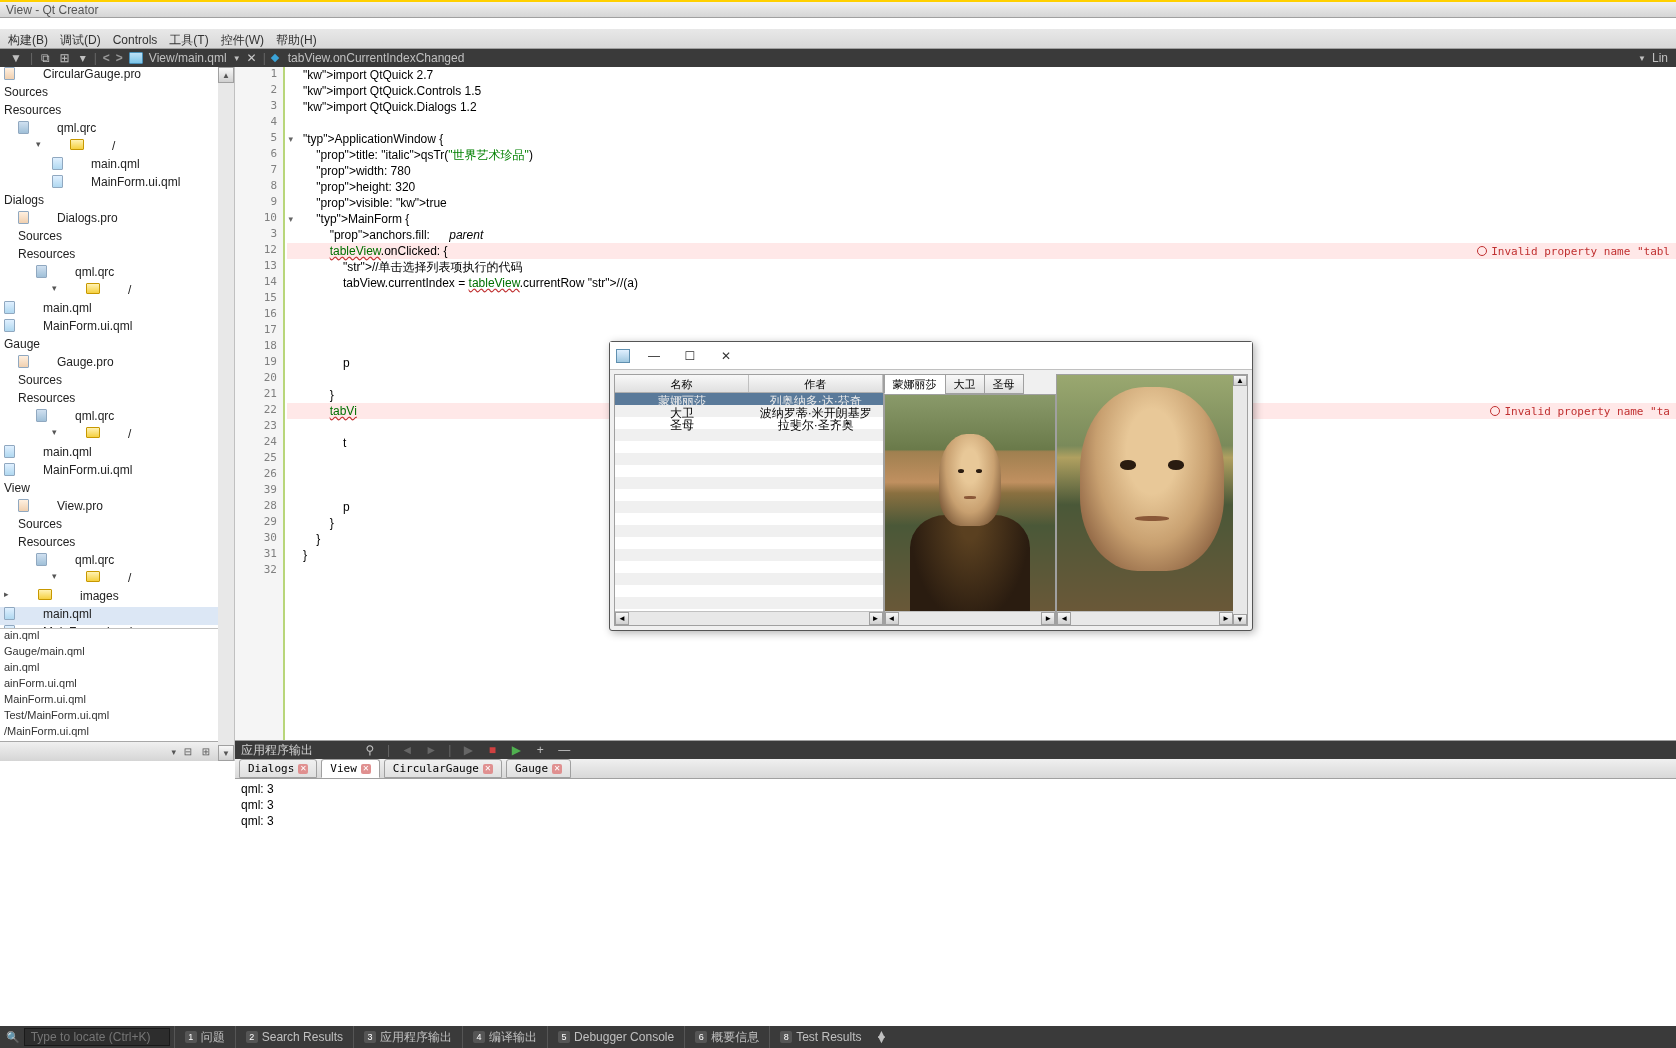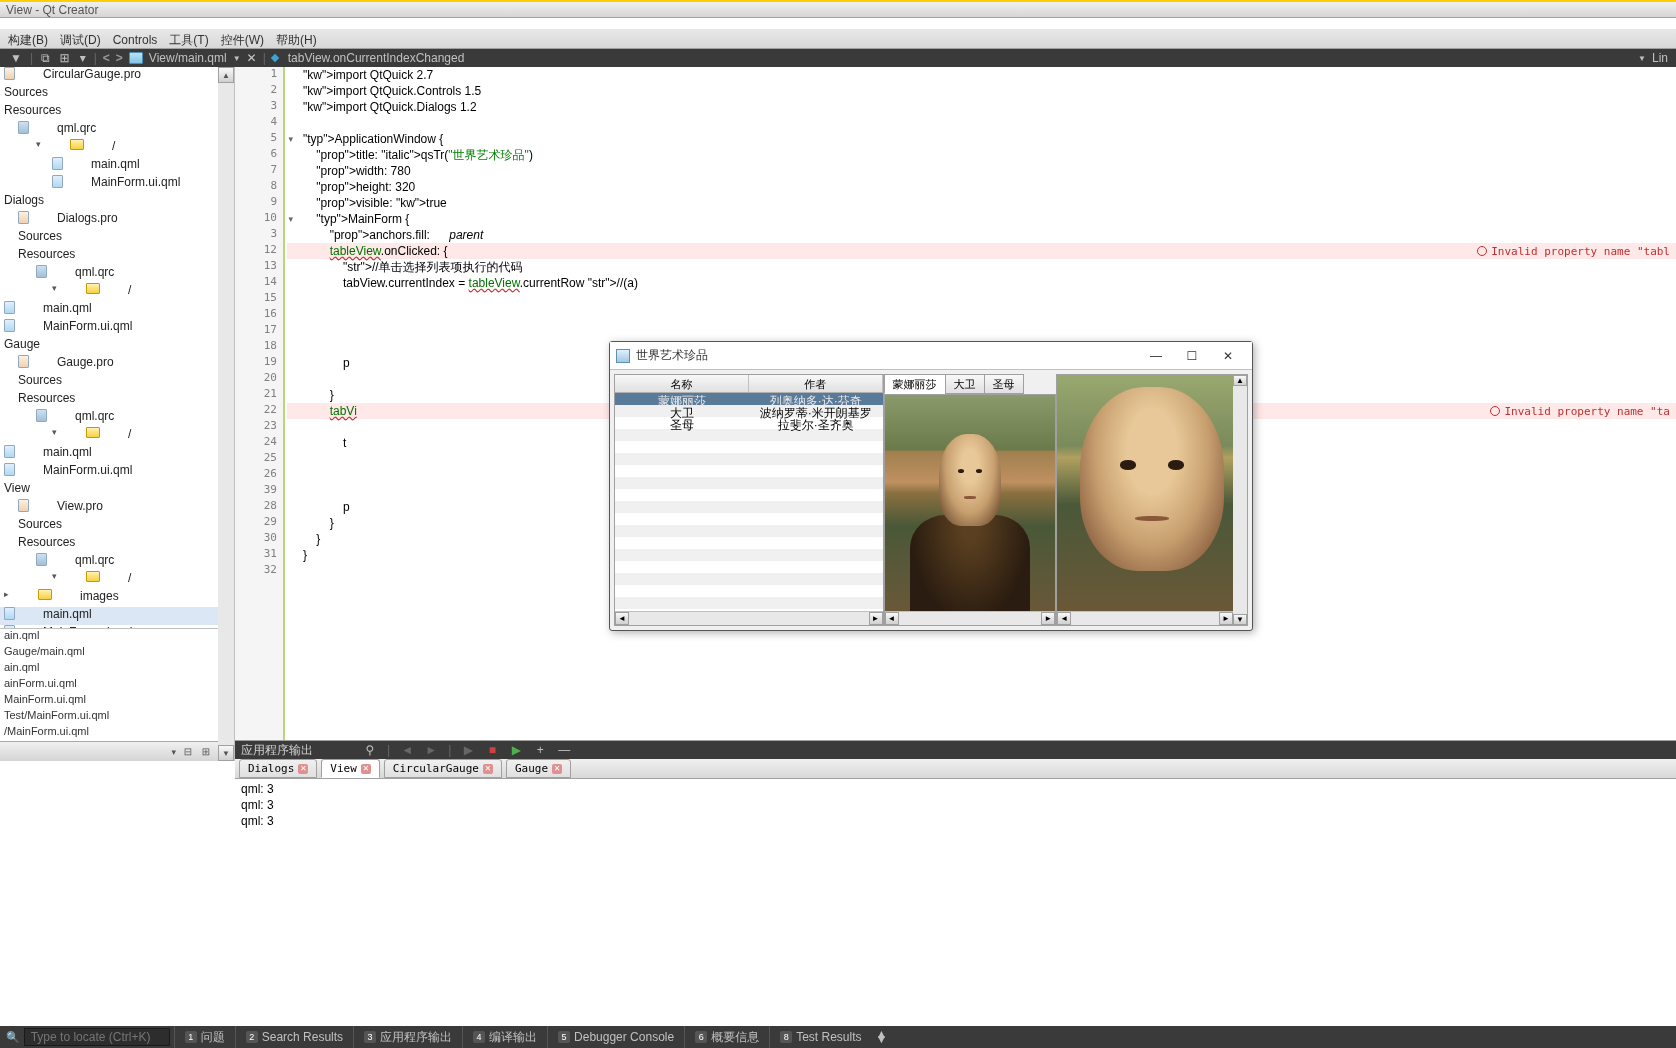--- a/index.html
+++ b/index.html
@@ -332,21 +332,20 @@
         <div class="gutter-line">32</div>
       </div>
     <div class="code" id="code"><div class="code-line"><span class="&lt;span">"kw"</span>&gt;import QtQuick 2.7</div><div class="code-line"><span class="&lt;span">"kw"</span>&gt;import QtQuick.Controls 1.5</div><div class="code-line"><span class="&lt;span">"kw"</span>&gt;import QtQuick.Dialogs 1.2</div><div class="code-line"></div><div class="code-line"><span class="&lt;span">"typ"</span>&gt;ApplicationWindow {</div><div class="code-line">    <span class="&lt;span">"prop"</span>&gt;title: <span class="&lt;span">"italic"</span>&gt;qsTr(<span class="str">"世界艺术珍品"</span>)</div><div class="code-line">    <span class="&lt;span">"prop"</span>&gt;width: 780</div><div class="code-line">    <span class="&lt;span">"prop"</span>&gt;height: 320</div><div class="code-line">    <span class="&lt;span">"prop"</span>&gt;visible: <span class="&lt;span">"kw"</span>&gt;true</div><div class="code-line">    <span class="&lt;span">"typ"</span>&gt;MainForm {</div><div class="code-line">        <span class="&lt;span">"prop"</span>&gt;anchors.fill: <span class="italic">parent</span></div><div class="code-line" style="background: rgb(255, 232, 232);">        <span class="err">tableView</span>.onClicked: {</div><div class="code-line">            <span class="&lt;span">"str"</span>&gt;//单击选择列表项执行的代码</div><div class="code-line">            tabView.currentIndex = <span class="err">tableView</span>.currentRow <span class="&lt;span">"str"</span>&gt;//(a)</div><div class="code-line">        </div><div class="code-line">        </div><div class="code-line">        </div><div class="code-line">        </div><div class="code-line">            p</div><div class="code-line">        </div><div class="code-line">        }</div><div class="code-line" style="background: rgb(255, 232, 232);">        <span class="err">tabVi</span></div><div class="code-line">        </div><div class="code-line">            t</div><div class="code-line">        </div><div class="code-line">        </div><div class="code-line">            </div><div class="code-line">            p</div><div class="code-line">        }</div><div class="code-line">    }</div><div class="code-line">}</div><div class="code-line"></div></div>
     <div id="errors">
         <div class="inline-err" style="top: 176px;"><span class="inline-err-icon"></span>Invalid property name "tabl</div>
         <div class="inline-err" style="top: 336px;"><span class="inline-err-icon"></span>Invalid property name "ta</div>
       </div>
     <div class="app-window">
       <div class="app-titlebar">
         <span class="app-title-icon"></span>
-        <span class="app-title">世界艺术珍品</span>
         <span class="app-win-btn">—</span>
         <span class="app-win-btn">☐</span>
         <span class="app-win-btn">✕</span>
       </div>
       <div class="app-body">
         <div class="art-table">
           <div class="art-table-head">
             <div class="art-th">名称</div>
             <div class="art-th">作者</div>
           </div>

